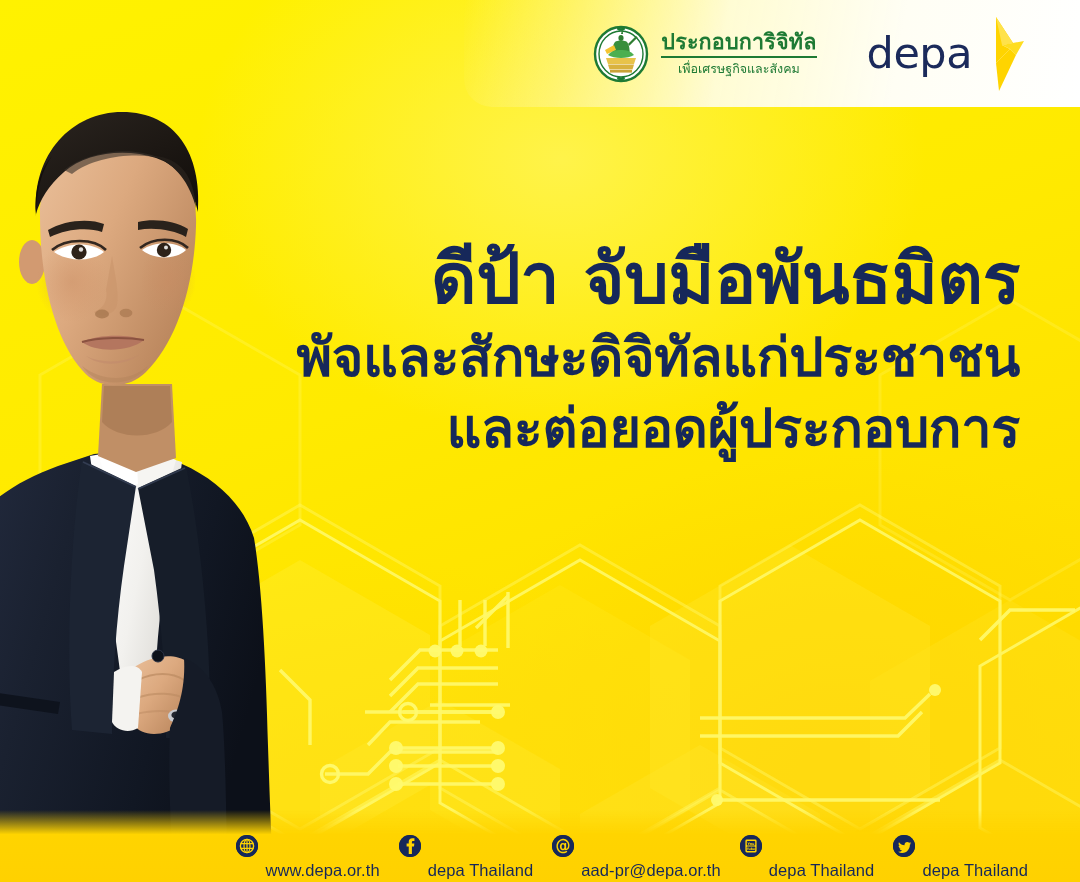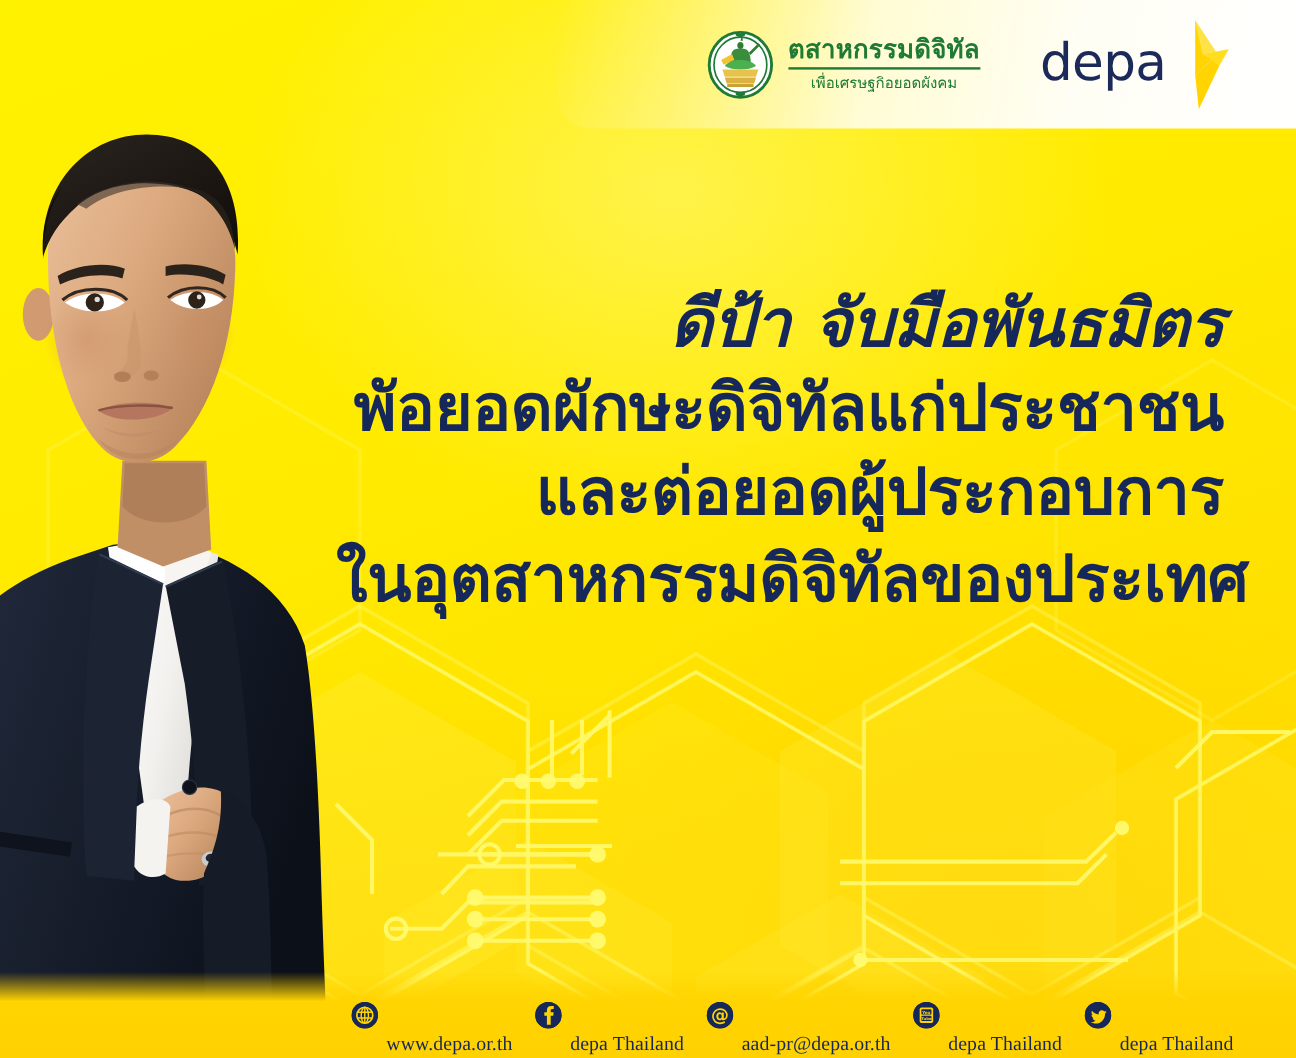--- a/index.html
+++ b/index.html
@@ -101,21 +101,21 @@
     text-align:right;
     padding-right:30px;
   }
   .hl-line {
     color:#16285A;
     font-weight:bold;
     letter-spacing:-0.3px;
     white-space:nowrap;
     font-family:"DejaVu Sans", sans-serif;
   }
-  .hl-1 { font-size:55px; line-height:1.23;font-style:italic; }
+  .hl-1 { font-size:70px; line-height:1.23; }
   .hl-2 { font-size:54px; line-height:1.33; }
   .hl-3 { font-size:54px; line-height:1.33;font-family:Liberation Serif, serif; }
   .hl-4 { font-size:54px; line-height:1.33; }
 
   
   .footer-bar {
     position:absolute;
     left:0; right:0; bottom:0;
     height:72px;
     background:linear-gradient(180deg, rgba(255,214,0,0.0) 0%, #FFD400 34%, #FFD100 100%);
@@ -123,21 +123,21 @@
     justify-content:flex-end;
     gap:19px;
     padding:0 52px 0 300px;
   }
   .contact {
     display:flex; align-items:center; gap:7px;
     white-space:nowrap;
   }
   .contact-label {
     font-size:16.5px; color:#16285A;
-    font-family:Liberation Serif, serif;
+    font-family:Liberation Sans, sans-serif;
     letter-spacing:0.1px;
     margin-top:48px;
   }
   .ci {
     width:22px; height:22px; flex:0 0 22px;
     border-radius:50%;
     background:#16285A;
     display:flex; align-items:center; justify-content:center;
     color:#FFD400;
   }
@@ -257,22 +257,22 @@
           <path d="M23 17 c2 -2 10 -2 12 0 c2 2 3 8 2.5 12 l-17 0 c-0.5 -4 0.5 -10 2.5 -12z" fill="#388E3C"></path>
           <path d="M22 20 l-9 5 l2 4 l9 -4z" fill="#F4C430"></path>
           <path d="M36 19 l8 -8 l1.6 1.4 l-8.2 8.4z" fill="#2E7D32"></path>
           <path d="M16 30 c3 -4 8 -5 13 -5 c5 0 10 1 13 5 c-3 2 -8 3 -13 3 c-5 0 -10 -1 -13 -3z" fill="#4CAF50"></path>
           <path d="M14 33 l30 0 l-2 6 l-26 0z" fill="#E8C34A"></path>
           <path d="M16 39.5 l26 0 l-1.5 5 l-23 0z" fill="#D9B23F"></path>
           <path d="M18 45 l22 0 l0 2.6 l-22 0z" fill="#C9A236"></path>
         </svg>
       </div>
       <div class="ministry-text">
-        <div class="ministry-title">ตสาหกรรมดิจิทัล</div>
-        <div class="ministry-sub">เพื่อเศรษฐกิอยอดผังคม</div>
+        <div class="ministry-title">ประกอบการิจิทัล</div>
+        <div class="ministry-sub">เพื่อเศรษฐกิจและสังคม</div>
       </div>
     </div>
 
     <div class="depa-logo">
       <span class="depa-word">depa</span>
       <svg class="depa-mark" viewBox="0 0 58 78">
         <polygon points="30,2 47,28 36,30 44,34 30,48" fill="#FFD400"></polygon>
         <polygon points="36,30 58,26 50,40 44,34" fill="#FFDD1F"></polygon>
         <polygon points="30,48 44,34 50,40 33,76" fill="#FFD400"></polygon>
         <polygon points="30,2 36,30 47,28" fill="#FFE24A"></polygon>
@@ -384,23 +384,22 @@
              L188 816 C184 756 182 700 184 662 C190 648 200 626 198 592 Z" fill="#151B27"></path>
 
     <circle cx="172" cy="590" r="6" fill="#0D121B"></circle>
     <circle cx="172" cy="590" r="6" fill="none" stroke="#2B3346" stroke-width="1"></circle>
 
     <path d="M6 626 L74 636 L72 648 L4 638 Z" fill="#0E131D"></path>
   </svg>
 
   <div class="headline">
     <div class="hl-line hl-1">ดีป้า จับมือพันธมิตร</div>
-    <div class="hl-line hl-2">พัอยอดผักษะดิจิทัลแก่ประชาชน</div>
+    <div class="hl-line hl-2">พัจและสักษะดิจิทัลแก่ประชาชน</div>
     <div class="hl-line hl-3">และต่อยอดผู้ประกอบการ</div>
-    <div class="hl-line hl-4">ในอุตสาหกรรมดิจิทัลของประเทศ</div>
   </div>
 
   <div class="footer-bar">
 
     <div class="contact">
       <span class="ci">
         <svg viewBox="0 0 22 22" width="22" height="22">
           <circle cx="11" cy="11" r="11" fill="#16285A"></circle>
           <circle cx="11" cy="11" r="6.6" fill="none" stroke="#FFD400" stroke-width="1.4"></circle>
           <ellipse cx="11" cy="11" rx="3" ry="6.6" fill="none" stroke="#FFD400" stroke-width="1.2"></ellipse>

